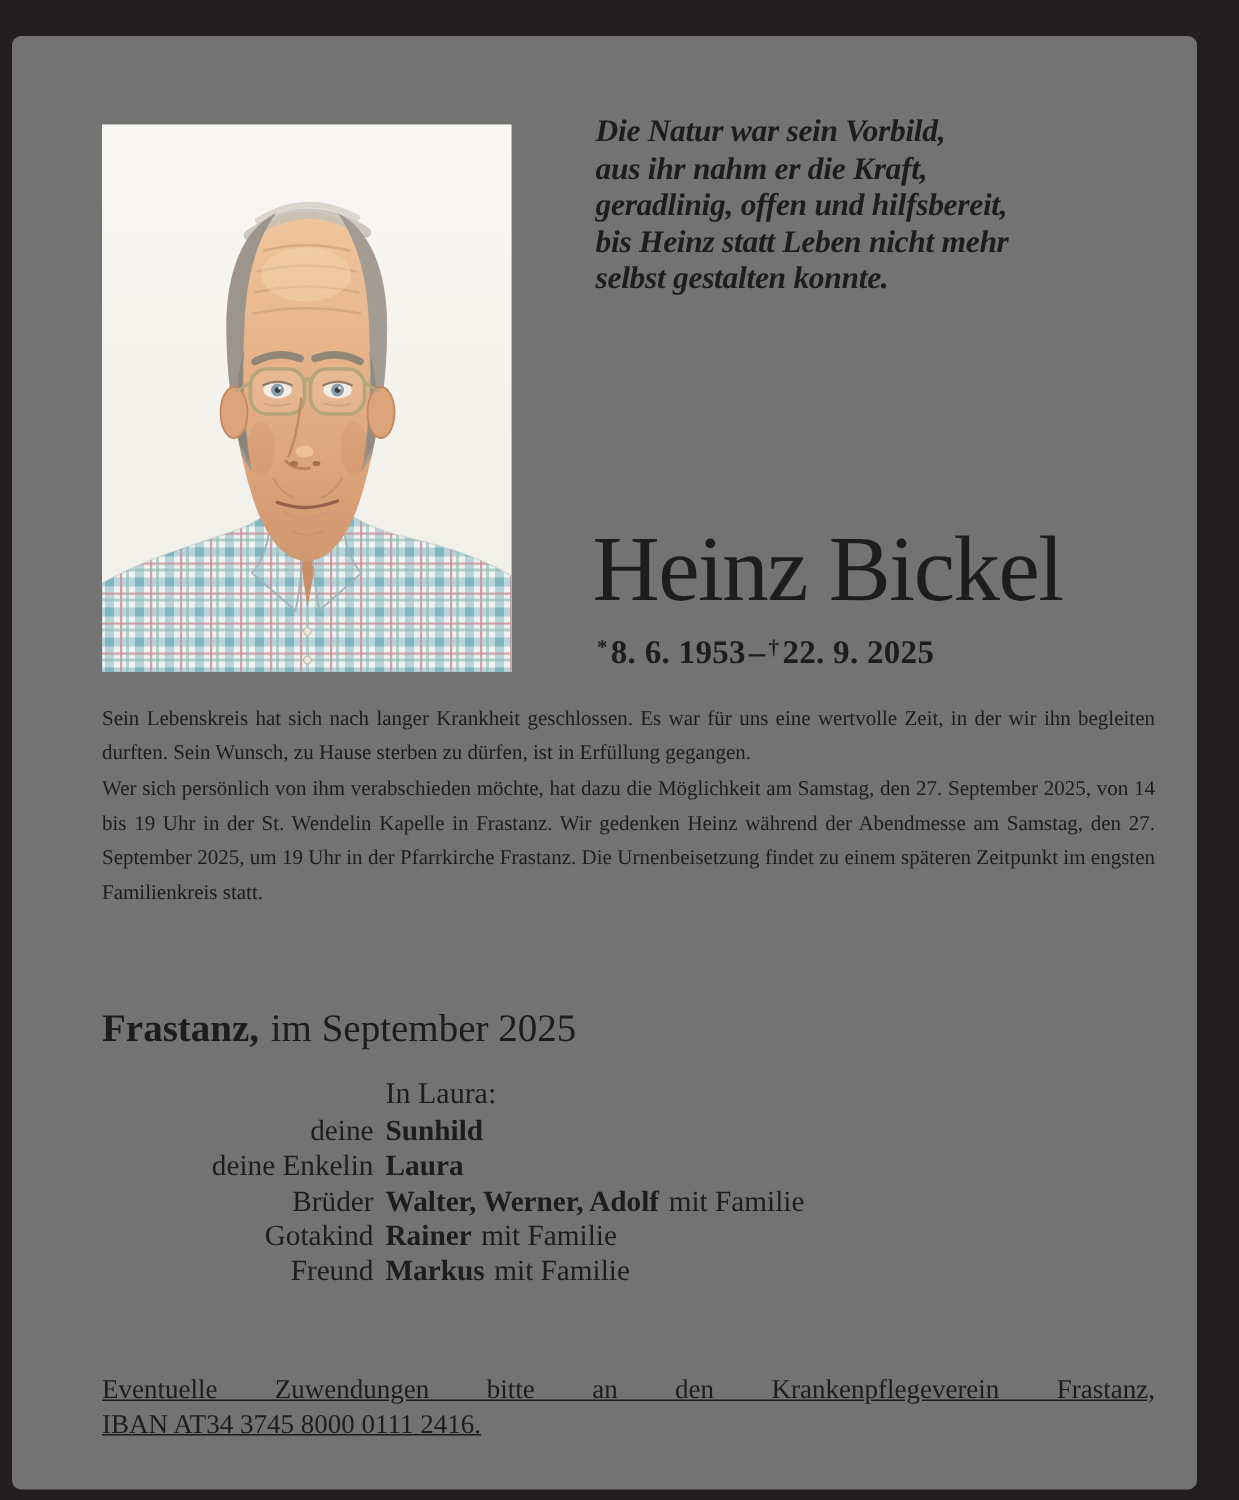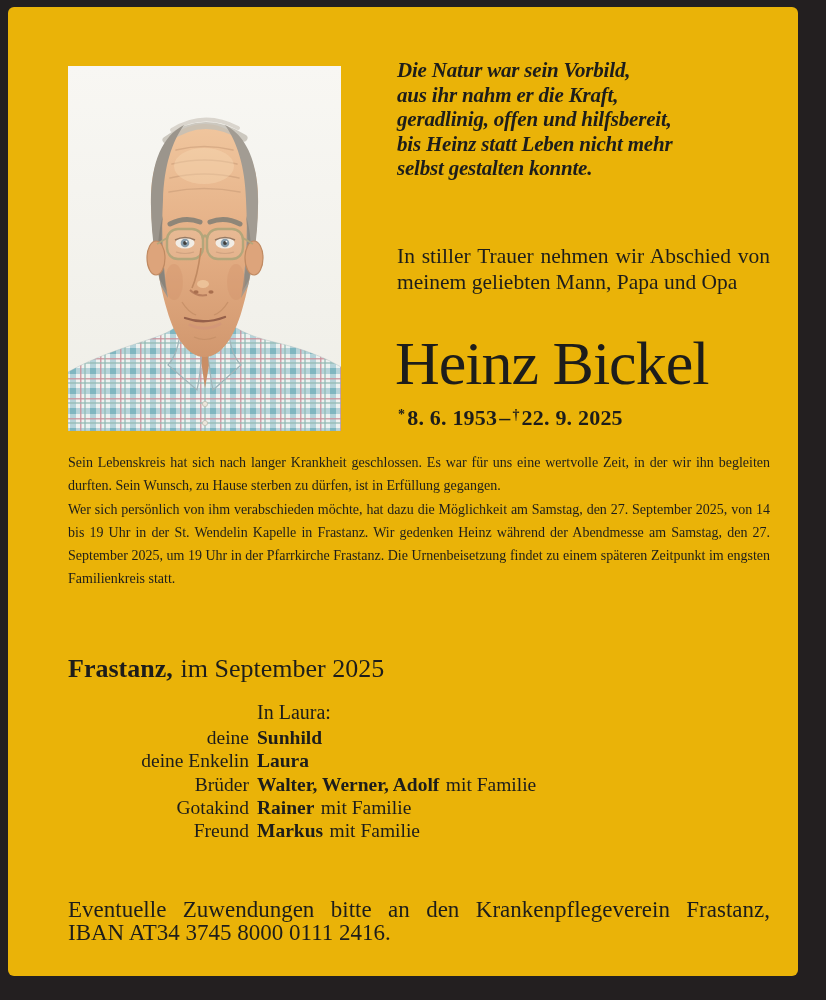--- a/index.html
+++ b/index.html
@@ -6,23 +6,23 @@
   body {
     width: 826px; height: 1000px;
     background: #231f20;
     position: relative;
     font-family: "Liberation Serif", "DejaVu Serif", serif;
     color: #1d1d1b;
     overflow: hidden;
   }
   .card {
     position: absolute;
-    left: 8px; top: 7px;
+    left: 8px; top: 24px;
     width: 790px; height: 969px;
-    background: #eab308;
+    background: #737373;
     border-radius: 6px;
   }
   .photo {
     position: absolute;
     left: 60px; top: 59px;
     width: 273px; height: 365px;
     background: #f6f5f0;
     overflow: hidden;
   }
   .photo svg { display: block; width: 100%; height: 100%; }
@@ -108,22 +108,23 @@
     margin-right: 8px;
   }
   .fam-name { font-weight: bold; }
   .fam-suffix { margin-left: 0.33em; }
   .fam-name:empty + .fam-suffix { margin-left: 0; }
 
   .donation {
     position: absolute;
     left: 60px; top: 891px;
     width: 702px;
-    font-size: 23px;
+    font-size: 18px;
     line-height: 23.3px;
+    text-decoration: underline;
   }
   .donation .full-justify {
     text-align: justify;
     text-align-last: justify;
   }
 </style>
 </head>
 <body>
 
 <div class="card">
@@ -229,21 +230,20 @@
   </div>
 
   <div class="quote">
     <div>Die Natur war sein Vorbild,</div>
     <div>aus ihr nahm er die Kraft,</div>
     <div>geradlinig, offen und hilfsbereit,</div>
     <div>bis Heinz statt Leben nicht mehr</div>
     <div>selbst gestalten konnte.</div>
   </div>
 
-  <div class="intro">In stiller Trauer nehmen wir Abschied von meinem geliebten Mann, Papa und Opa</div>
 
   <div class="deceased-name">Heinz Bickel</div>
 
   <div class="life-dates">
     <span class="sym">*</span><span>8. 6. 1953</span><span class="sep">–</span><span class="sym">†</span><span>22. 9. 2025</span>
   </div>
 
   <div class="body-text">
     <p>Sein Lebenskreis hat sich nach langer Krankheit geschlossen. Es war für uns eine wertvolle Zeit, in der wir ihn begleiten durften. Sein Wunsch, zu Hause sterben zu dürfen, ist in Erfüllung gegangen.</p>
     <p>Wer sich persönlich von ihm verabschieden möchte, hat dazu die Möglichkeit am Samstag, den 27. September 2025, von 14 bis 19 Uhr in der St. Wendelin Kapelle in Frastanz. Wir gedenken Heinz während der Abendmesse am Samstag, den 27. September 2025, um 19 Uhr in der Pfarrkirche Frastanz. Die Urnenbeisetzung findet zu einem späteren Zeitpunkt im engsten Familienkreis statt.</p>

